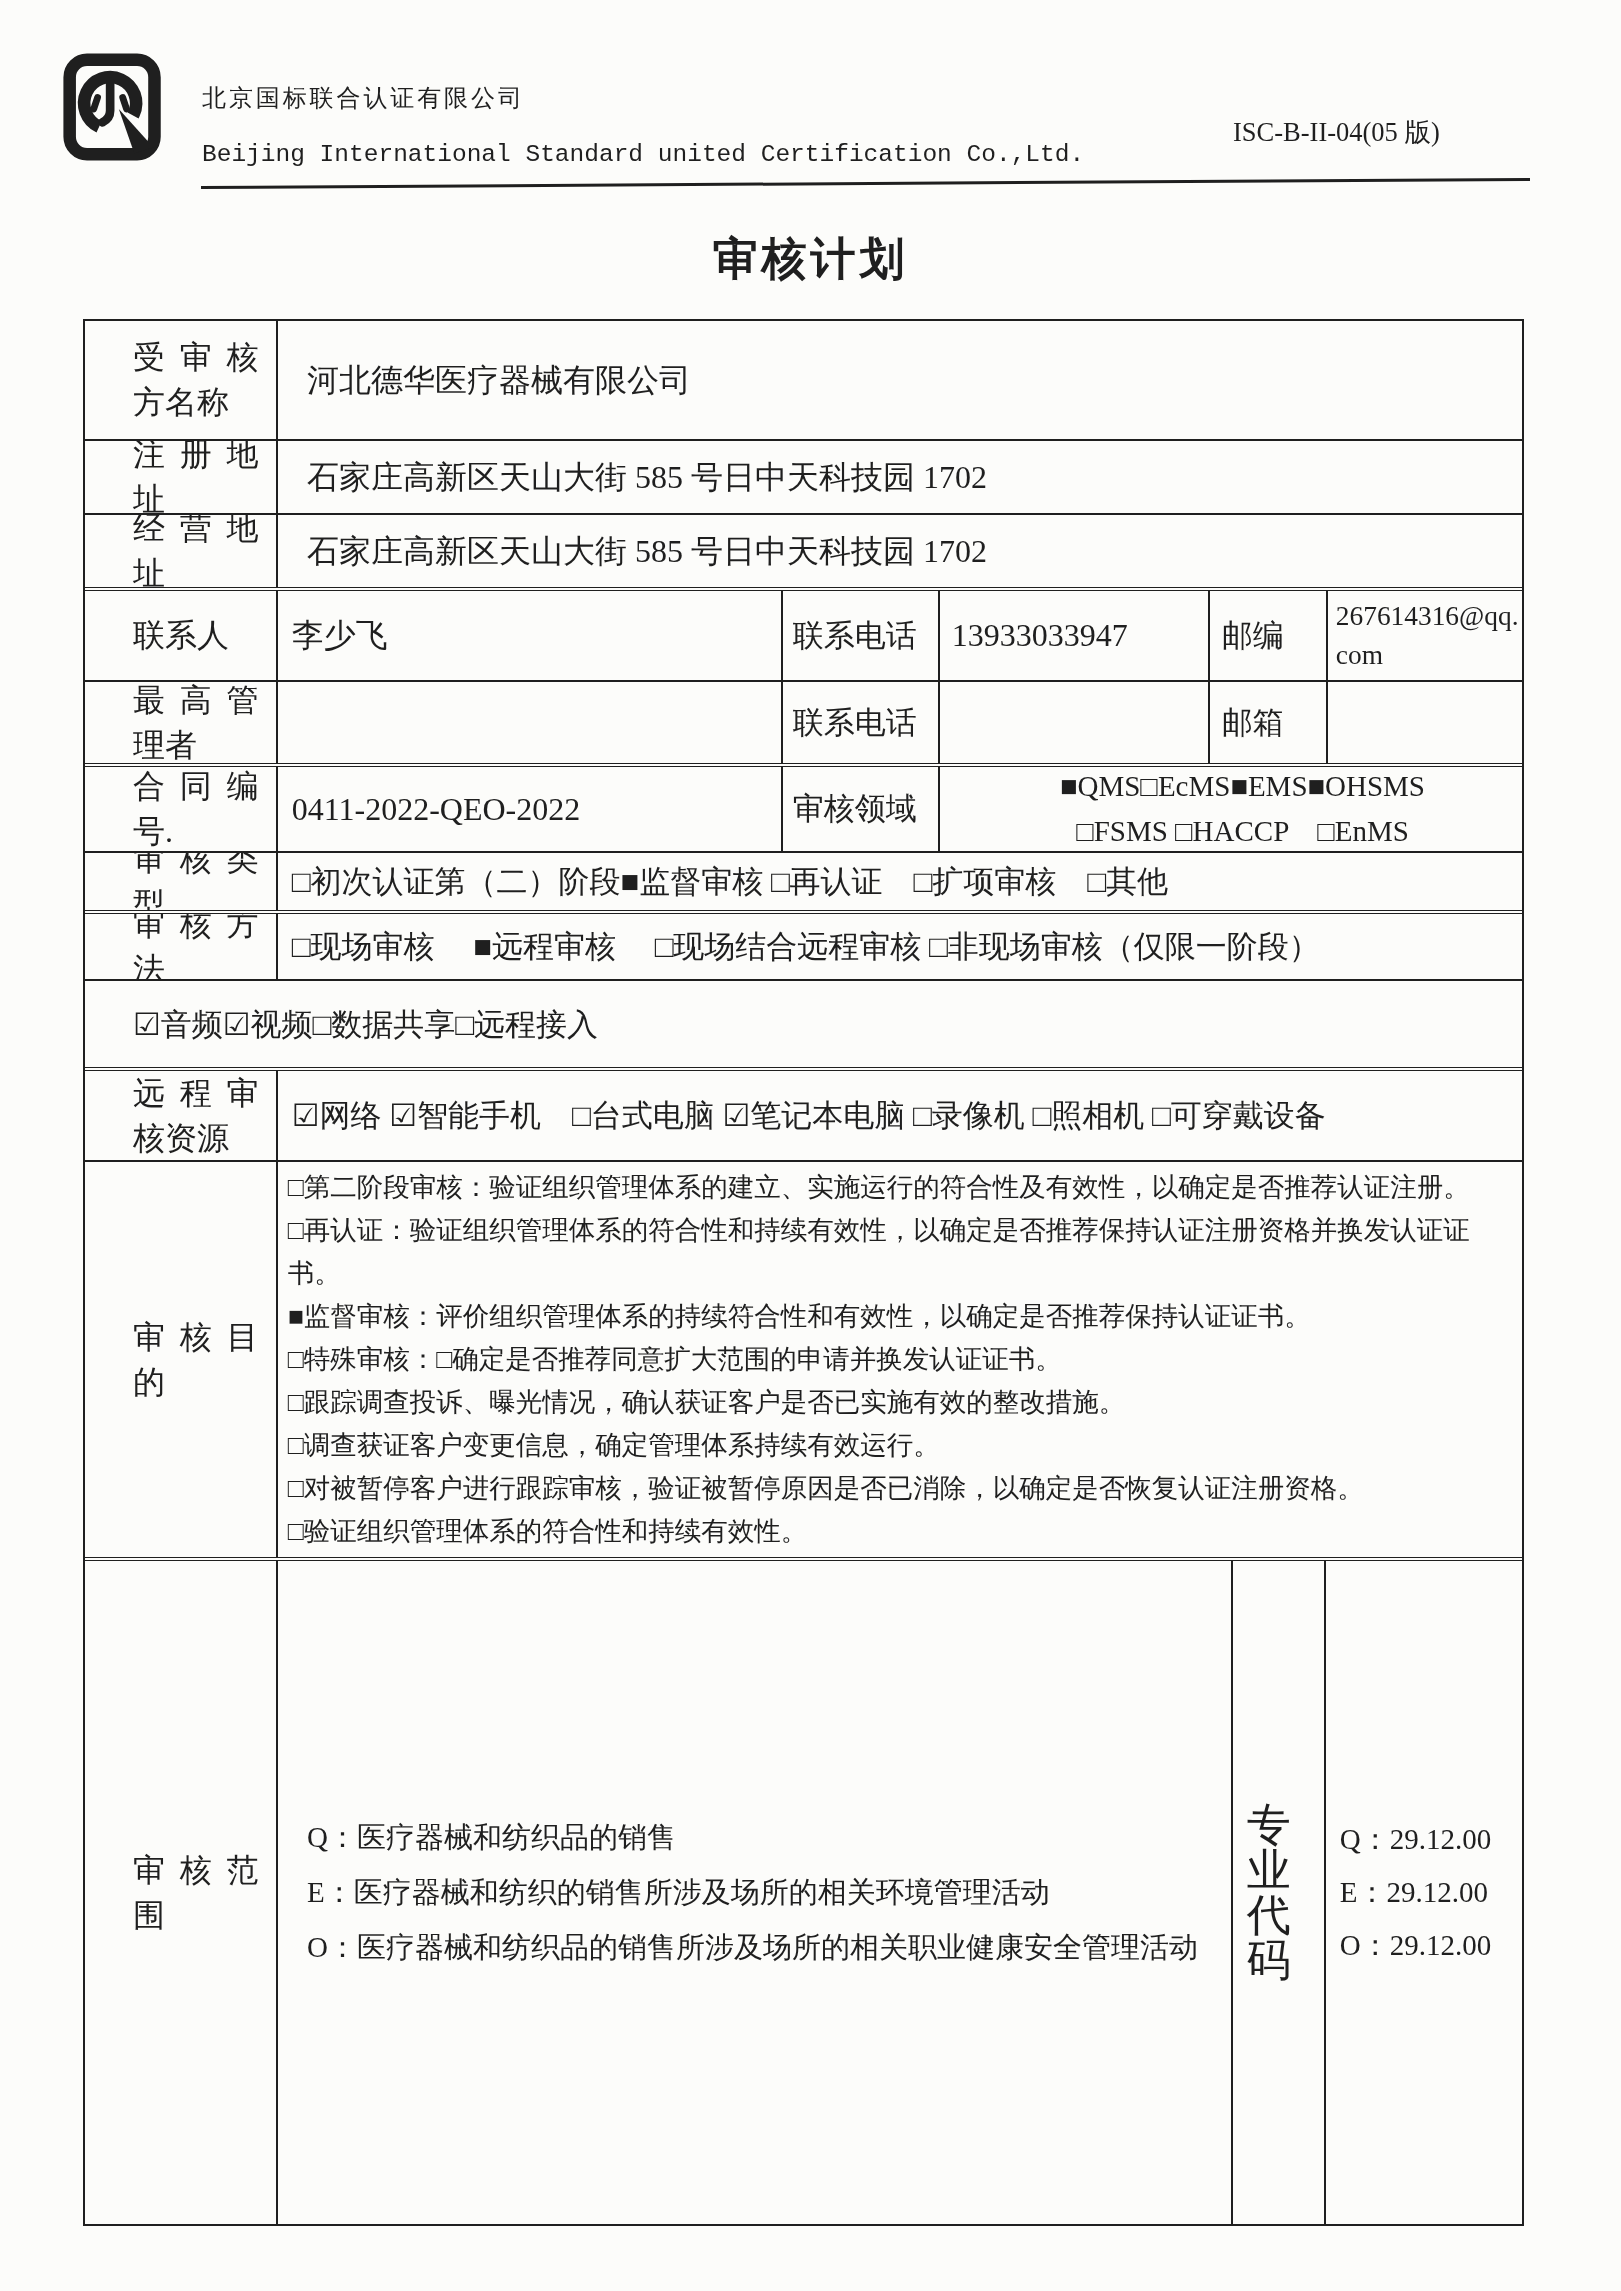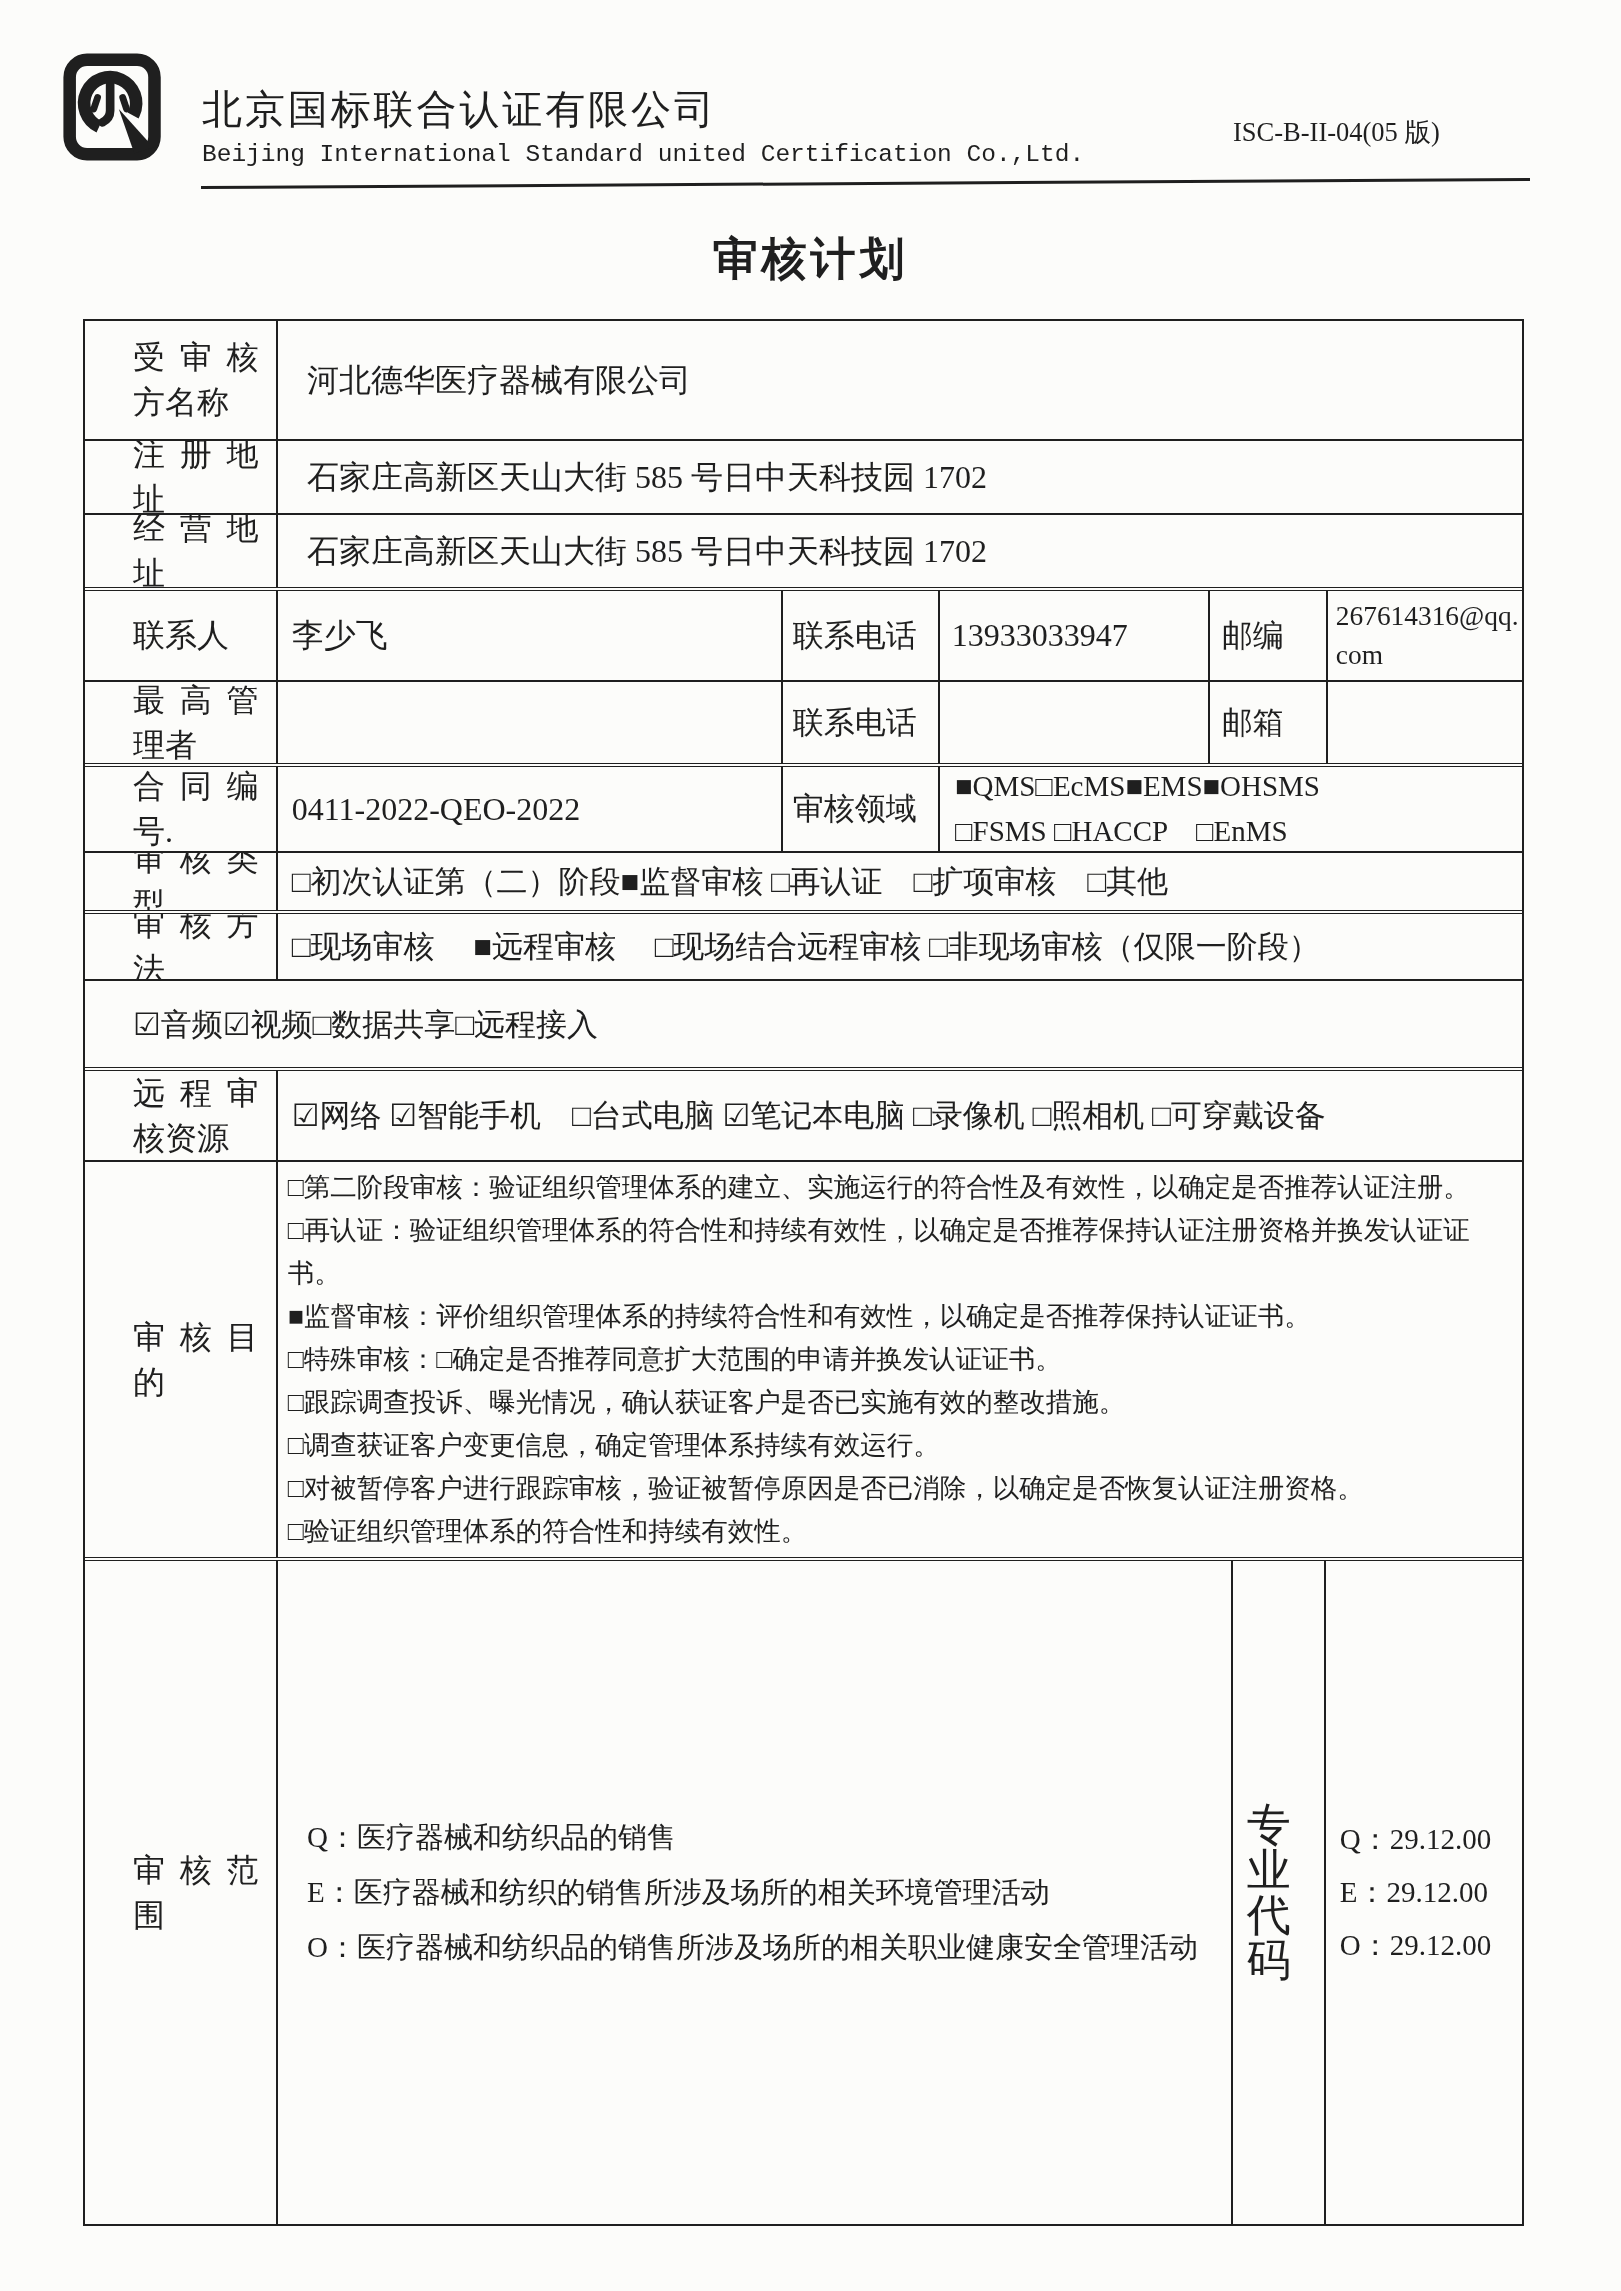--- a/index.html
+++ b/index.html
@@ -7,21 +7,21 @@
     --paper:#fcfcfa;
   }
   *{margin:0;padding:0;box-sizing:border-box;}
   body{background:#e8e8e6;font-family:"Liberation Serif","DejaVu Serif",serif;color:var(--ink);}
   .page{
     position:relative;width:1621px;height:2292px;margin:0 auto;
     background:var(--paper);overflow:hidden;
   }
   
   .logo{position:absolute;left:61px;top:53px;width:106px;height:108px;}
-  .company-cn{position:absolute;left:202px;top:82px;font-size:40px;letter-spacing:2.9px;white-space:nowrap;}
+  .company-cn{position:absolute;left:202px;top:82px;font-size:24px;letter-spacing:2.9px;white-space:nowrap;}
   .company-en{position:absolute;left:202px;top:141px;font-size:24.5px;font-family:"Liberation Mono","DejaVu Sans Mono",monospace;white-space:nowrap;letter-spacing:0;}
   .doc-code{position:absolute;left:1233px;top:114px;font-size:26.5px;white-space:nowrap;}
   .hdr-rule{position:absolute;left:201px;top:182px;width:1329px;height:2.9px;background:var(--ink);transform:rotate(-0.35deg);}
   
   .title{position:absolute;left:0;top:229px;width:100%;text-align:center;font-size:45px;font-weight:bold;letter-spacing:3.9px;}
   
   .tbl{
     position:absolute;left:83px;top:319px;width:1441px;
     border:2.9px solid var(--ink);
     font-size:32px;
@@ -40,21 +40,21 @@
   .r11{height:397px}.r12{height:667px}
   
   .val{padding-left:29px;font-size:32px;line-height:41px;}
   .val-tight{padding-left:13.7px;font-size:32px;}
   .w515{width:505px;flex:0 0 505px;}
   .w160{width:157px;flex:0 0 157px;padding-left:9.8px;font-size:31px;}
   .w275{width:270px;flex:0 0 270px;padding-left:11.8px;font-size:32px;}
   .w120{width:118px;flex:0 0 118px;padding-left:11.8px;font-size:31px;}
   .email{padding:0 0 0 7.8px;font-size:27.4px;line-height:39px;word-break:break-all;}
   .opts{padding-left:13.7px;font-size:31px;line-height:43px;}
-  .domain{padding-left:15px;font-size:29px;line-height:45px;}
+  .domain{padding-left:23px;font-size:29px;line-height:45px;align-items:center;}
   .purpose{padding:0 3.9px 0 9.8px;}
   .pline{font-size:26.5px;line-height:43px;}
   .scope{padding-left:29px;}
   .sline{font-size:29px;line-height:55px;}
   .w95{width:93px;flex:0 0 93px;padding:0 7.8px 0 13.7px;}
   .w95 .jt{display:block;width:100%;line-height:45px;font-size:44px;}
   .codes{width:198px;flex:0 0 198px;padding-left:13.7px;}
   .cline{font-size:29px;line-height:53px;white-space:nowrap;}
 </style>
 </head>

